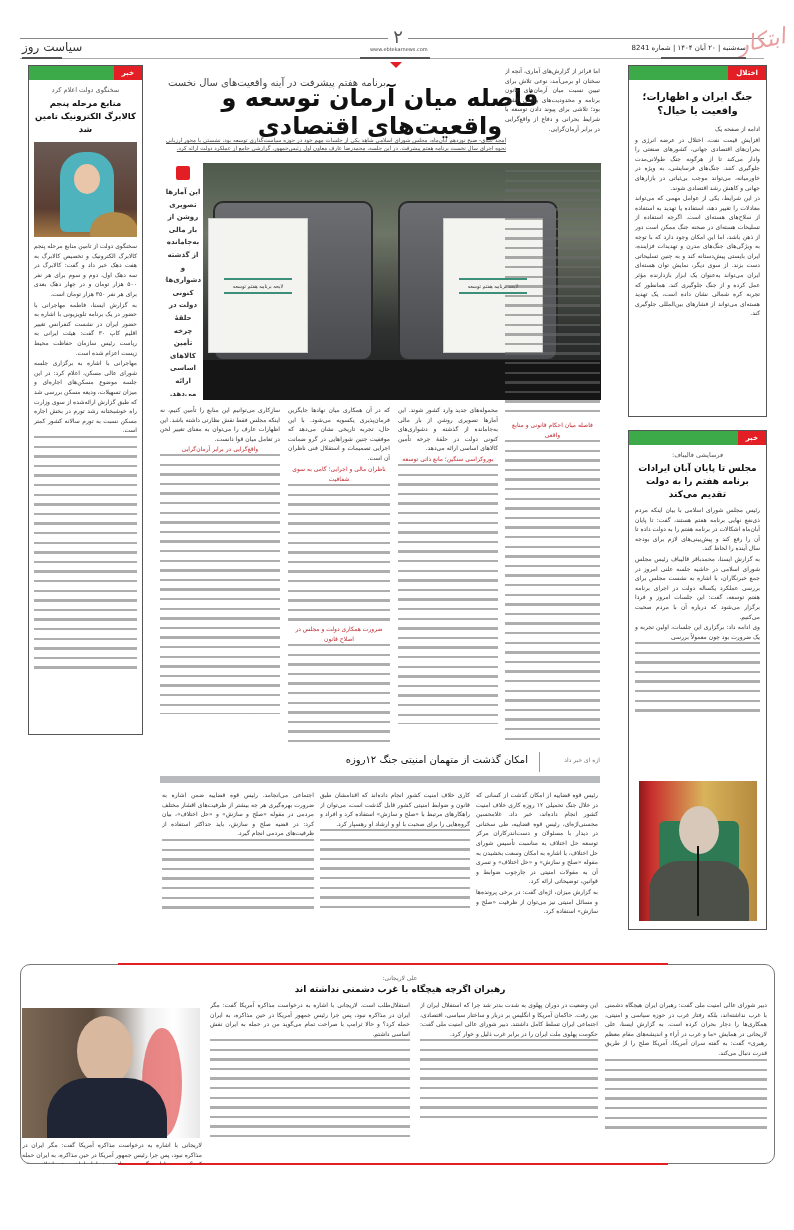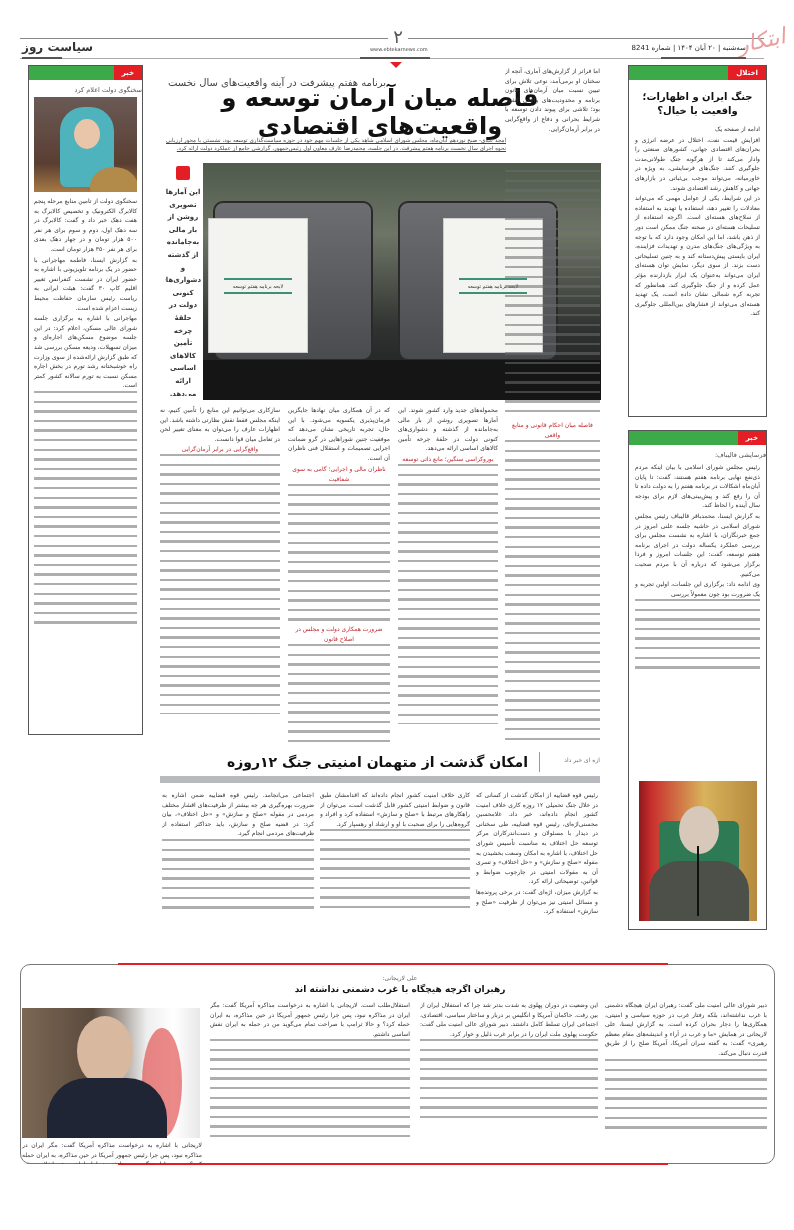--- a/index.html
+++ b/index.html
@@ -6,31 +6,31 @@
 html,body{width:794px;height:1230px;background:#fff;overflow:hidden}
 body{position:relative;font-family:"DejaVu Sans",sans-serif;color:#222;direction:rtl}
 .abs{position:absolute}
 
 .hdr-line{position:absolute;top:38px;left:20px;right:30px;height:1px;background:#888}
 .hdr-line2{position:absolute;top:58px;left:20px;right:30px;height:1px;background:#aaa}
 .page-no{position:absolute;top:26px;left:388px;width:20px;text-align:center;font-size:18px;color:#555;background:#fff;font-family:"DejaVu Serif",serif}
 .logo{position:absolute;top:26px;right:8px;width:30px;height:32px;font-family:"DejaVu Serif",serif;font-size:22px;color:#e9a0a0;font-style:italic;transform:rotate(-12deg)}
 .hdr-date{position:absolute;top:44px;right:48px;font-size:7px;color:#222}
 .hdr-url{position:absolute;top:46px;left:370px;font-size:5px;color:#444;direction:ltr}
-.hdr-section{position:absolute;top:40px;left:22px;font-size:12px;font-weight:bold;color:#333}
+.hdr-section{position:absolute;top:40px;left:22px;font-size:12px;font-weight:normal;color:#333}
 .u1{position:absolute;top:57px;height:2px;background:#555}
 
 .tagbar{display:flex;height:14px}
 .tagbar .red{background:#e31e24;color:#fff;font-size:7px;font-weight:bold;padding:2px 8px;line-height:10px}
 .tagbar .green{flex:1;background:#3daa49}
 
 .box{position:absolute;border:1px solid #555;background:#fff}
 .txt{font-size:6px;line-height:9.6px;text-align:justify;color:#333;overflow:hidden}
 .txt p{margin-bottom:1px}
-.kicker{font-size:6.5px;color:#555;margin:6px 0 3px}
+.kicker{text-align:center;font-size:6.5px;color:#555;margin:6px 0 3px}
 .hl{text-align:center;font-weight:bold;font-size:10px;line-height:14px;color:#111}
 .sub{color:#c0272d;font-size:6px;text-align:center;line-height:10px}
 
 .lines{background:repeating-linear-gradient(to bottom,#6b6b6b 0,#6b6b6b 2.4px,transparent 2.4px,transparent 9.6px);opacity:.55}
 
 .main-kicker{position:absolute;top:77px;left:168px;width:400px;text-align:left;font-size:10px;color:#444}
 .main-hl{position:absolute;top:84px;left:160px;width:440px;text-align:center;font-size:24px;font-weight:bold;color:#111}
 .main-lead{position:absolute;top:136px;left:166px;width:340px;font-size:5.5px;line-height:8px;color:#444;text-decoration:underline;text-align:justify}
 .red-tri{position:absolute;top:62px;left:390px;width:0;height:0;border-left:6px solid transparent;border-right:6px solid transparent;border-top:6px solid #e31e24}
 
@@ -76,40 +76,42 @@
     <p>در این شرایط، یکی از عوامل مهمی که می‌تواند معادلات را تغییر دهد، استفاده یا تهدید به استفاده از سلاح‌های هسته‌ای است. اگرچه استفاده از تسلیحات هسته‌ای در صحنه جنگ ممکن است دور از ذهن باشد، اما این امکان وجود دارد که با توجه به ویژگی‌های جنگ‌های مدرن و تهدیدات فزاینده، ایران بایستی پیش‌دستانه کند و به چنین تسلیحاتی دست بزند. از سوی دیگر، نمایش توان هسته‌ای ایران می‌تواند به‌عنوان یک ابزار بازدارنده مؤثر عمل کرده و از جنگ جلوگیری کند. همانطور که تجربه کره شمالی نشان داده است، یک تهدید هسته‌ای می‌تواند از فشارهای بین‌المللی جلوگیری کند.</p>
   </div>
 </div>
 
 <div class="box" style="top:430px;right:27px;width:139px;height:500px">
   <div class="tagbar">
     <div class="red">خبر</div>
     <div class="green"></div>
   </div>
   <div class="kicker">فرسایشی قالیباف:</div>
+  <div class="hl" style="font-size:9px;line-height:13px;margin:0 6px 4px">مجلس تا پایان آبان ایرادات برنامه هفتم را به دولت تقدیم می‌کند</div>
   <div class="txt" style="padding:0 6px;height:290px">
     <p>رئیس مجلس شورای اسلامی با بیان اینکه مردم ذی‌نفع نهایی برنامه هفتم هستند، گفت: تا پایان آبان‌ماه اشکالات در برنامه هفتم را به دولت داده تا آن را رفع کند و پیش‌بینی‌های لازم برای بودجه سال آینده را لحاظ کند.</p>
     <p>به گزارش ایسنا، محمدباقر قالیباف رئیس مجلس شورای اسلامی در حاشیه جلسه علنی امروز در جمع خبرنگاران، با اشاره به نشست مجلس برای بررسی عملکرد یکساله دولت در اجرای برنامه هفتم توسعه، گفت: این جلسات امروز و فردا برگزار می‌شود که درباره آن با مردم صحبت می‌کنیم.</p>
     <p>وی ادامه داد: برگزاری این جلسات، اولین تجربه و یک ضرورت بود چون معمولاً بررسی</p>
     <div class="lines" style="height:70px"></div>
   </div>
   <div class="photo-qal" style="position:absolute;top:350px;left:10px;width:118px;height:140px">
     <div style="position:absolute;left:20px;top:40px;width:80px;height:60px;background:#2e7a55;border-radius:6px"></div>
     <div style="position:absolute;left:40px;top:25px;width:40px;height:48px;background:#d7c8b9;border-radius:50%"></div>
     <div style="position:absolute;left:10px;top:80px;width:100px;height:60px;background:#4c5048;border-radius:30px 30px 0 0"></div>
     <div style="position:absolute;left:58px;top:65px;width:2px;height:70px;background:#111"></div>
   </div>
 </div>
 
 <div class="box" style="top:65px;left:28px;width:115px;height:670px">
   <div class="tagbar">
     <div class="red">خبر</div>
     <div class="green"></div>
   </div>
   <div class="kicker">سخنگوی دولت اعلام کرد</div>
+  <div class="hl" style="font-size:8.5px;line-height:13px;margin:0 6px 6px">منابع مرحله پنجم کالابرگ الکترونیک تامین شد</div>
   <div style="margin:0 5px;height:95px;background:linear-gradient(180deg,#6a5a55,#5a3e32 70%,#a77a45);position:relative;overflow:hidden">
     <div style="position:absolute;left:26px;top:10px;width:54px;height:80px;background:#4fb3bd;border-radius:24px 24px 6px 6px"></div>
     <div style="position:absolute;left:40px;top:22px;width:26px;height:30px;background:#e9c5aa;border-radius:50%"></div>
     <div style="position:absolute;left:56px;top:70px;width:48px;height:40px;background:#b28a4a;border-radius:50%"></div>
   </div>
   <div class="txt" style="padding:4px 5px 0;height:470px">
     <p>سخنگوی دولت از تامین منابع مرحله پنجم کالابرگ الکترونیک و تخصیص کالابرگ به هفت دهک خبر داد و گفت: کالابرگ در سه دهک اول، دوم و سوم برای هر نفر ۵۰۰ هزار تومان و در چهار دهک بعدی برای هر نفر ۳۵۰ هزار تومان است.</p>
     <p>به گزارش ایسنا، فاطمه مهاجرانی با حضور در یک برنامه تلویزیونی با اشاره به حضور ایران در نشست کنفرانس تغییر اقلیم کاپ ۳۰ گفت: هیئت ایرانی به ریاست رئیس سازمان حفاظت محیط زیست اعزام شده است.</p>
     <p>مهاجرانی با اشاره به برگزاری جلسه شورای عالی مسکن، اعلام کرد: در این جلسه موضوع مسکن‌های اجاره‌ای و میزان تسهیلات، ودیعه مسکن بررسی شد که طبق گزارش ارائه‌شده از سوی وزارت راه خوشبختانه رشد تورم در بخش اجاره مسکن نسبت به تورم سالانه کشور کمتر است.</p>
     <div class="lines" style="height:240px"></div>
@@ -166,21 +168,21 @@
 
 <div class="txt abs" style="top:405px;left:160px;width:120px;height:340px">
   <p>سازِکاری می‌توانیم این منابع را تأمین کنیم، نه اینکه مجلس فقط نقش نظارتی داشته باشد. این اظهارات عارف را می‌توان به معنای تغییر لحن در تعامل میان قوا دانست.</p>
   <div class="sub">واقع‌گرایی در برابر آرمان‌گرایی</div>
   <div class="lines" style="height:260px"></div>
 </div>
 
 <div class="mid-hdr">
   <span class="abs" style="right:0;top:2px;font-size:6px;color:#777">ازه ای خبر داد</span>
   <span class="abs" style="right:60px;top:-2px;width:1px;height:20px;background:#999"></span>
-  <span class="abs" style="right:72px;top:0;font-size:14px;font-weight:bold;color:#111">امکان گذشت از متهمان امنیتی جنگ ۱۲روزه</span>
+  <span class="abs" style="right:72px;top:0;font-size:10px;font-weight:normal;color:#111">امکان گذشت از متهمان امنیتی جنگ ۱۲روزه</span>
 </div>
 <div class="graybar"></div>
 
 <div class="txt abs" style="top:790px;left:476px;width:122px;height:150px">
   <p>رئیس قوه قضاییه از امکان گذشت از کسانی که در خلال جنگ تحمیلی ۱۲ روزه کاری خلاف امنیت کشور انجام داده‌اند، خبر داد. غلامحسین محسنی‌اژه‌ای، رئیس قوه قضاییه، طی سخنانی در دیدار با مسئولان و دست‌اندرکاران مرکز توسعه حل اختلاف به مناسبت تأسیس شورای حل اختلاف، با اشاره به امکان وسعت بخشیدن به مقوله «صلح و سازش» و «حل اختلاف» و تسری آن به مقولات امنیتی در چارچوب ضوابط و قوانین، توضیحاتی ارائه کرد.</p>
   <p>به گزارش میزان، اژه‌ای گفت: در برخی پرونده‌ها و مسائل امنیتی نیز می‌توان از ظرفیت «صلح و سازش» استفاده کرد.</p>
 </div>
 <div class="txt abs" style="top:790px;left:320px;width:150px;height:150px">
   <p>کاری خلاف امنیت کشور انجام داده‌اند که اقدامشان طبق قانون و ضوابط امنیتی کشور قابل گذشت است، می‌توان از راهکارهای مرتبط با «صلح و سازش» استفاده کرد و افراد و گروه‌هایی را برای صحبت با او و ارشاد او رهسپار کرد.</p>
   <div class="lines" style="height:80px"></div>

